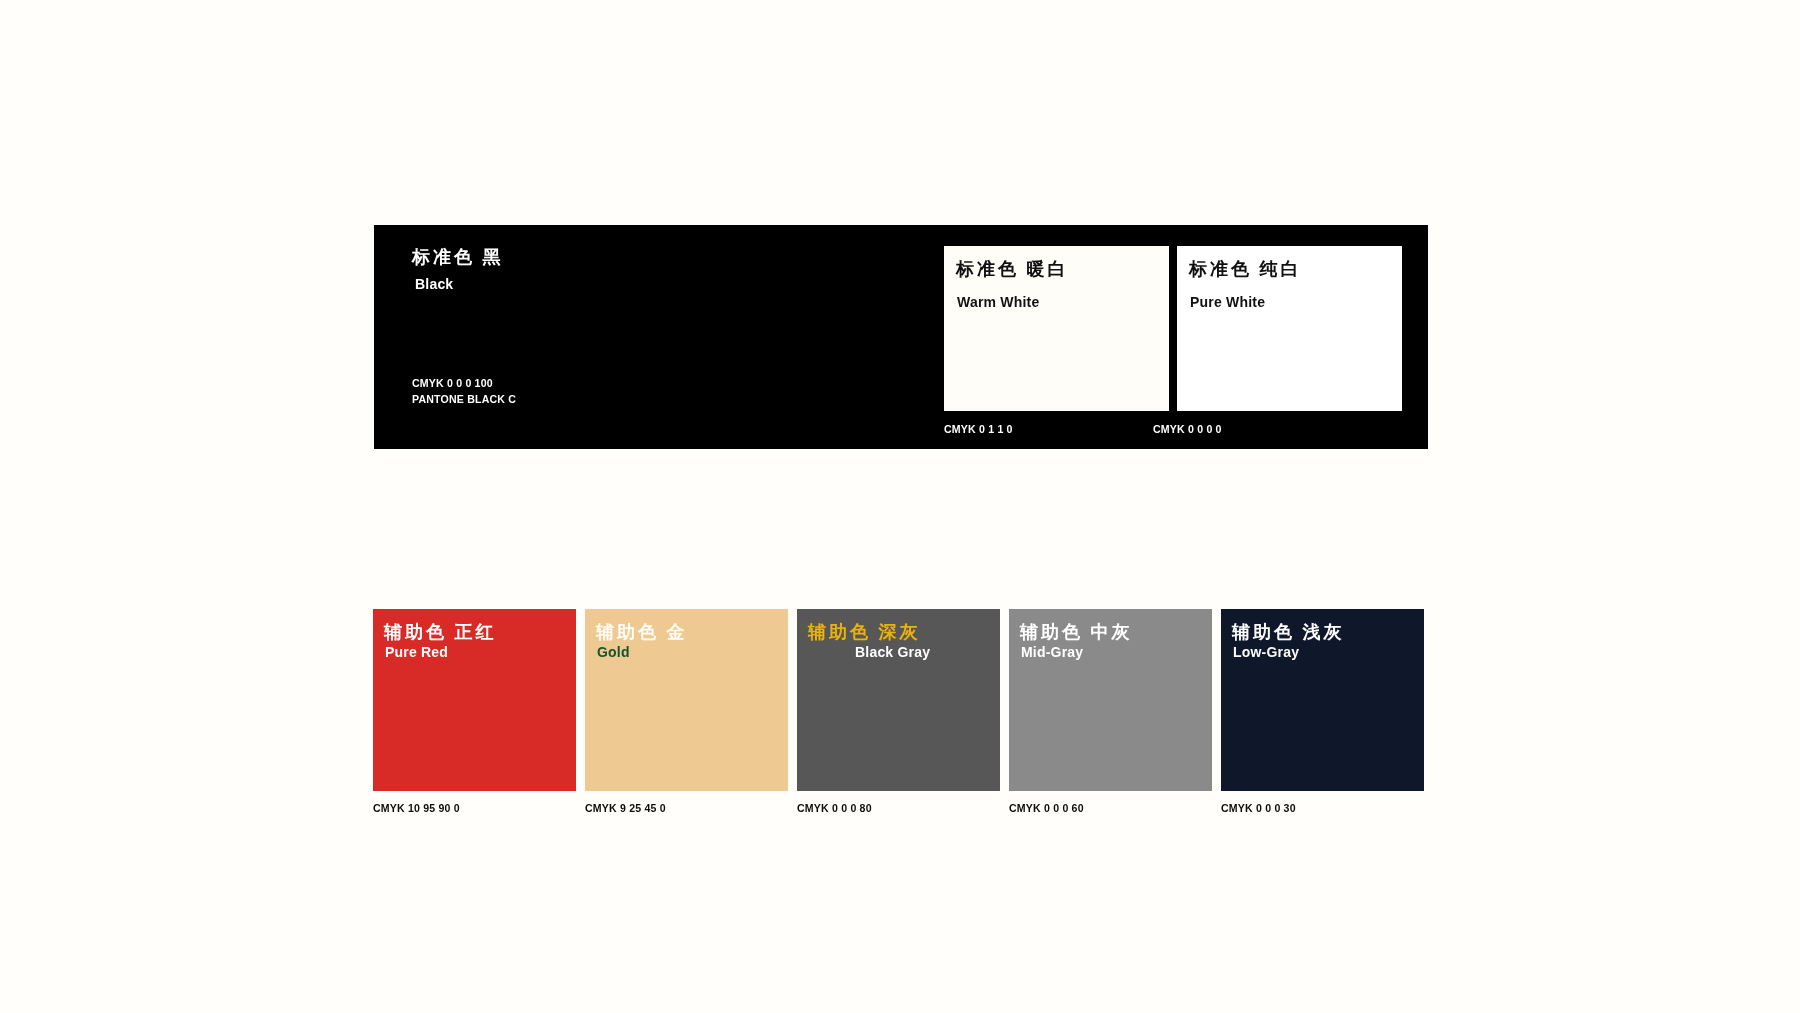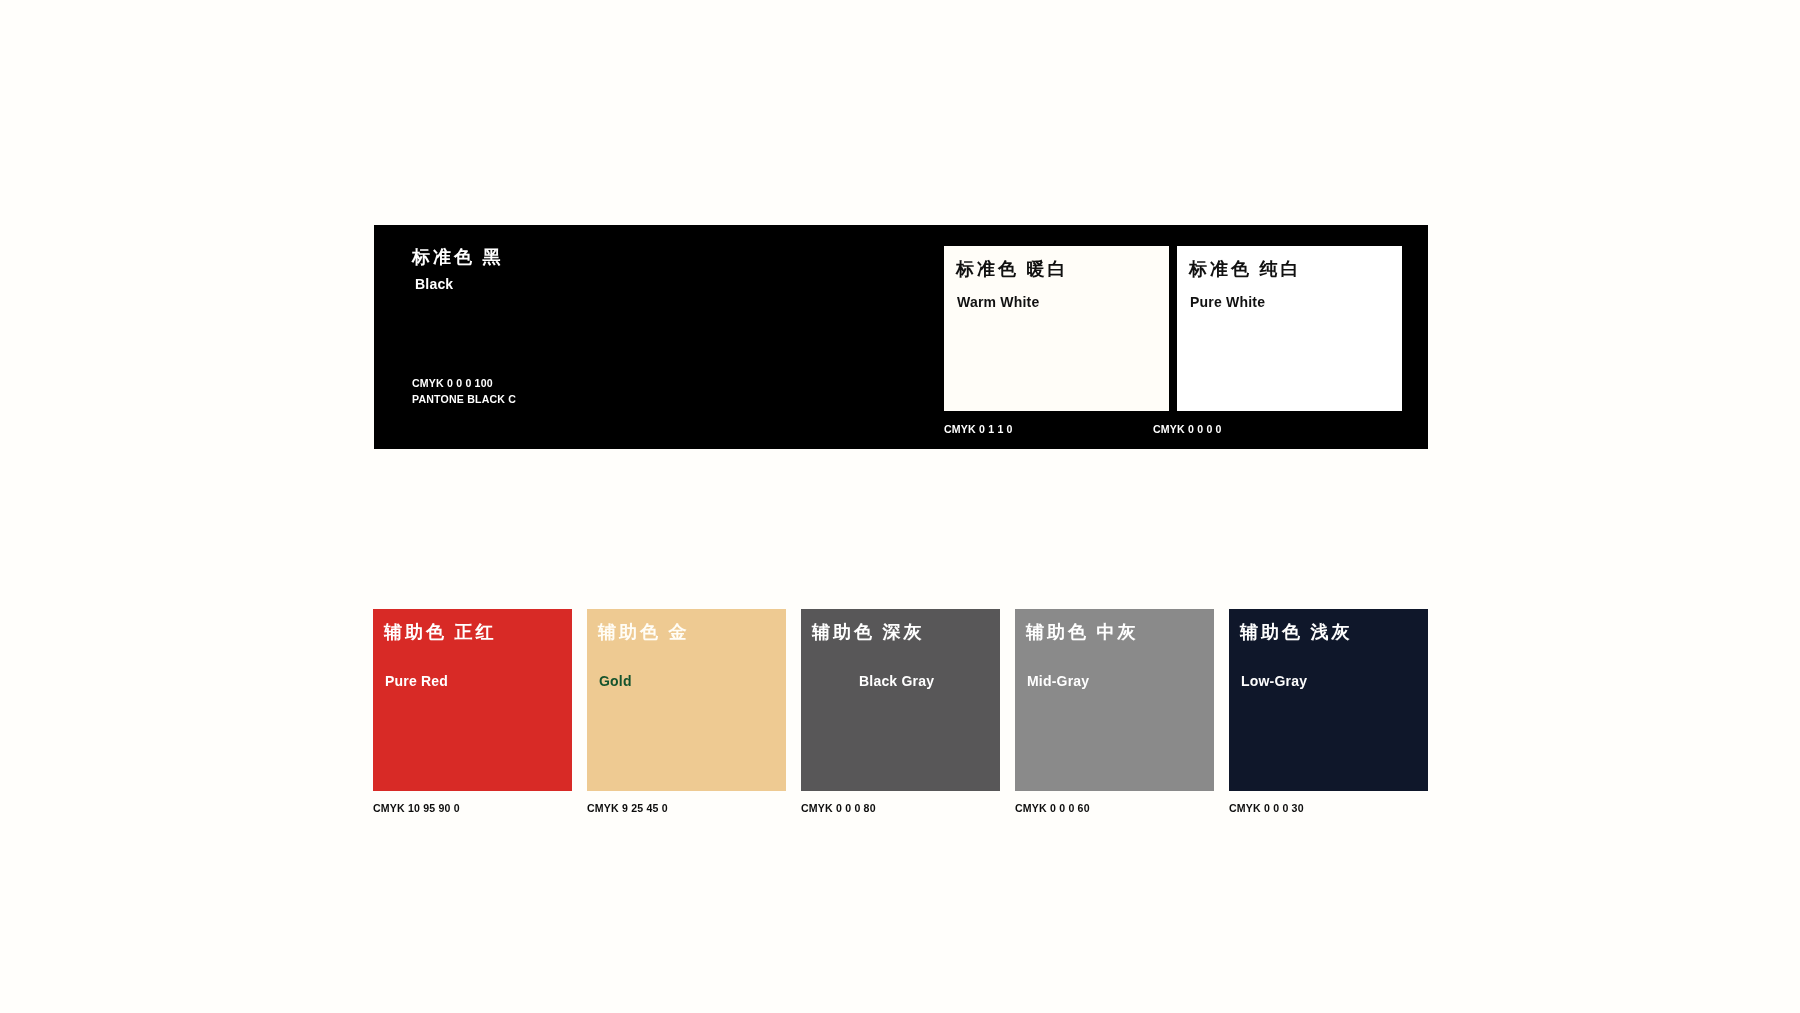--- a/index.html
+++ b/index.html
@@ -103,38 +103,38 @@
   #pure-white-chip { left: 779px; }
   #pure-white-chip .chip-body { background: #ffffff; margin-left: 24px; }
 
   
   #accent-row {
     position: absolute;
     left: 373px;
     top: 609px;
     width: 1055px;
     display: flex;
-    gap: 15px;
+    gap: 9px;
   }
   .accent-swatch {
     width: 203px;
   }
   .accent-swatch .chip-body {
     position: relative;
     height: 182px;
   }
   .accent-swatch .chip-body .cn-title {
     position: absolute;
     left: 11px;
     top: 14px;
   }
   .accent-swatch .chip-body .en-title {
     position: absolute;
     left: 12px;
-    top: 65px;
+    top: 36px;
   }
   .accent-swatch .cmyk {
     color: #0d0d0d;
     margin-top: 10px;
   }
 </style>
 </head>
 <body style="background: rgb(255, 254, 251);">
 
 <section id="standard-panel" style="background: rgb(0, 0, 0);">
@@ -180,21 +180,21 @@
   <div class="accent-swatch">
     <div class="chip-body" style="background: rgb(238, 202, 146);">
       <div class="cn-title" style="color: rgb(255, 253, 246);">辅助色 金</div>
       <div class="en-title" style="color: #14532d;">Gold</div>
     </div>
     <div class="cmyk">CMYK 9 25 45 0</div>
   </div>
 
   <div class="accent-swatch">
     <div class="chip-body" style="background: rgb(88, 87, 88);">
-      <div class="cn-title" style="color: #ffffff;">辅助色 深灰</div>
+      <div class="cn-title" style="color: #eab308;">辅助色 深灰</div>
       <div class="en-title" style="color: rgb(255, 255, 255); padding-left: 46px;">Black Gray</div>
     </div>
     <div class="cmyk">CMYK 0 0 0 80</div>
   </div>
 
   <div class="accent-swatch">
     <div class="chip-body" style="background: rgb(138, 138, 138);">
       <div class="cn-title" style="color: rgb(255, 255, 255);">辅助色 中灰</div>
       <div class="en-title" style="color: rgb(255, 255, 255);">Mid-Gray</div>
     </div>

